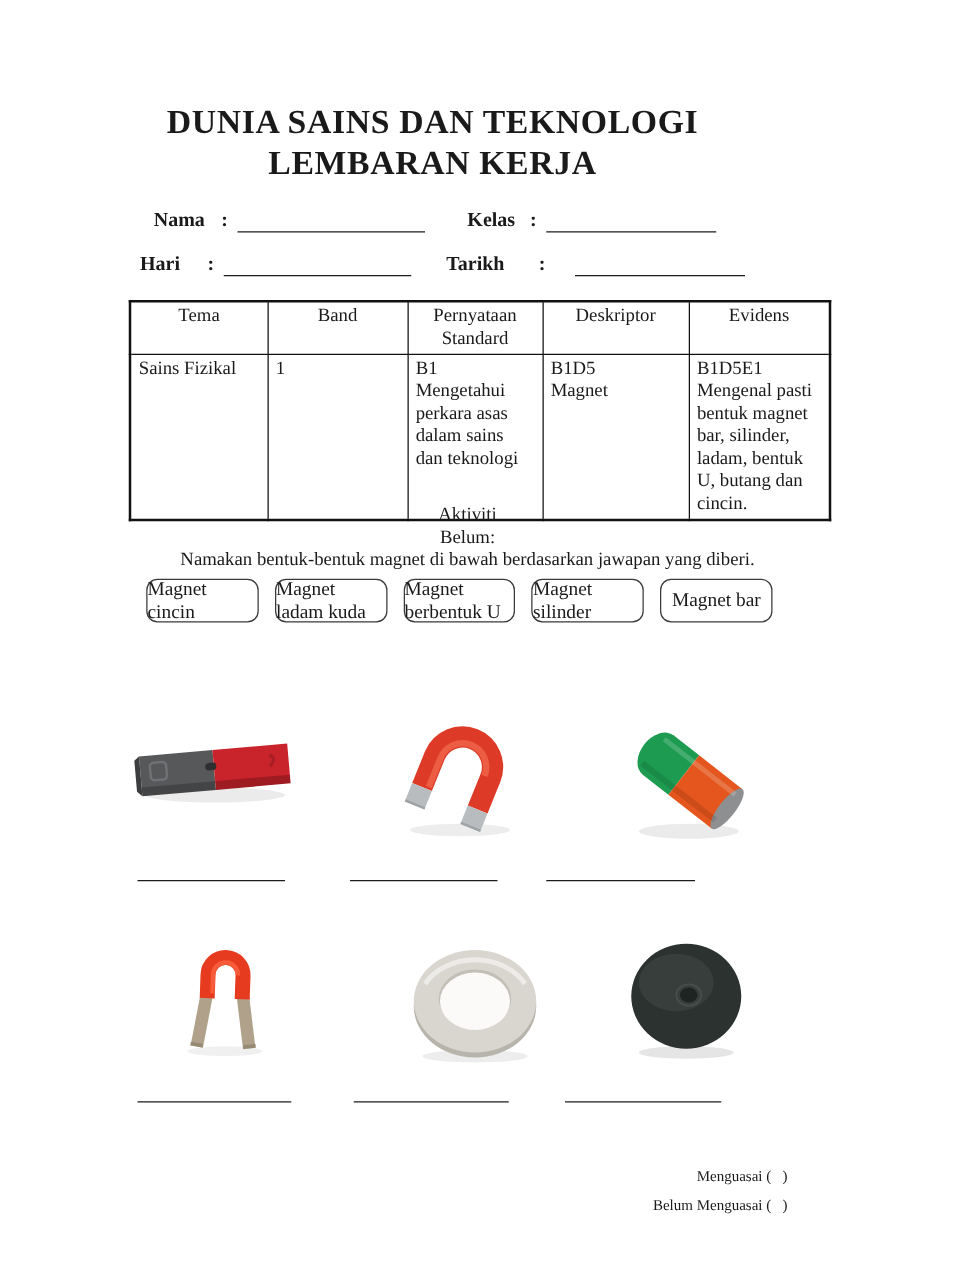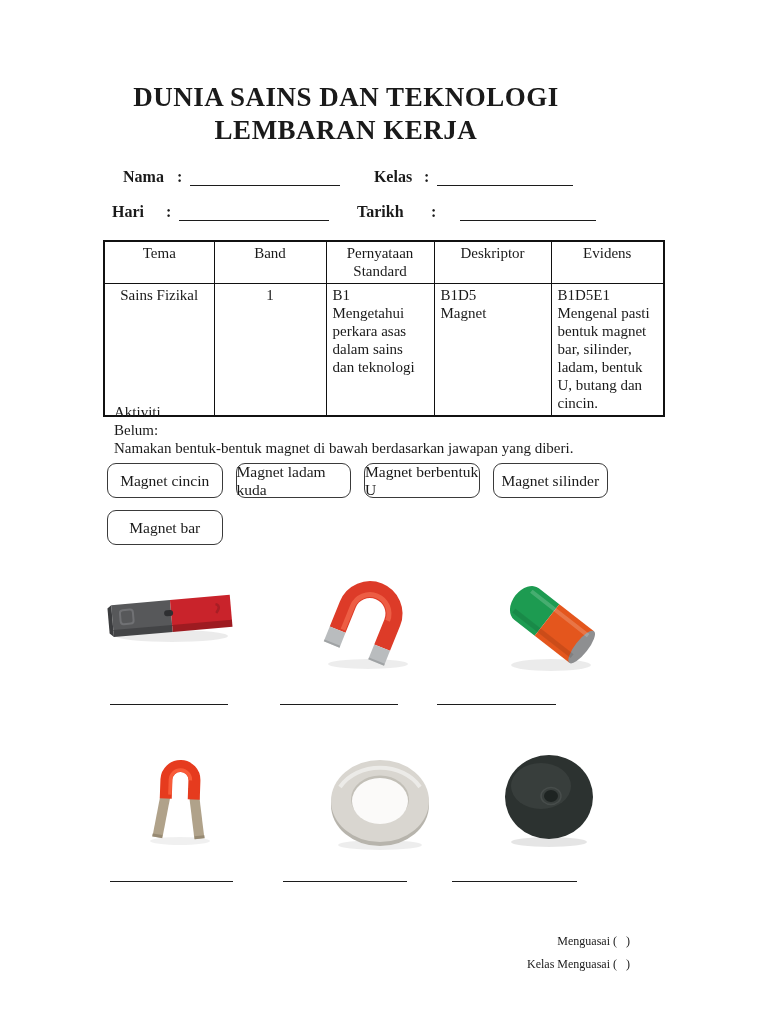--- a/index.html
+++ b/index.html
@@ -20,28 +20,28 @@
   .f-hari   { left:112px; top:201px; } .f-hari  .flabel { min-width:44px; }
   .f-tarikh { left:357px; top:201px;gap:16px; } .f-tarikh .flabel { min-width:48px; }
   .w150 { width:150px; } .w136 { width:136px; }
   
   table.grid { position:absolute; left:103px; top:240px; border-collapse:collapse;
                table-layout:fixed; width:561px; font-size:15px; }
   table.grid th, table.grid td { border:1.5px solid #111; vertical-align:top; padding:2px 6px 3px 6px; line-height:18px; }
   table.grid { border:2px solid #111; }
   table.grid th { font-weight:normal; text-align:center; height:36px; }
   table.grid td { height:120px; }
-  td.c-center { text-align:center; }
+  td.c-center { text-align:left; }
   .cell-code { display:block; }
   .cell-text { display:block; }
   
-  .activity { position:absolute; left:114px; top:403px; font-size:15px; line-height:18px; width:560px; }
-  
-  .options { position:absolute; left:107px; top:463px; width:501px;
-             display:grid; grid-template-columns:repeat(4,1fr); column-gap:13px; row-gap:12px; }
+  .activity { position:absolute; left:94px; top:403px; font-size:15px; line-height:18px; width:560px;text-align:center; }
+  
+  .options { position:absolute; left:117px; top:463px; width:501px;
+             display:grid; grid-template-columns:repeat(5,1fr); column-gap:13px; row-gap:12px; }
   .option { border:1.6px solid #3a3a3a; border-radius:9px; height:33px; background:#fff;
             display:flex; align-items:center; justify-content:center; font-size:15.5px; }
   
   .fig { position:absolute; }
   
   .answer { position:absolute; border-top:1.6px solid #1c1c1c; height:0; }
   
   .footer { position:absolute; left:330px; top:930px; width:300px; text-align:right;
             font-size:12px; line-height:23px; }
 </style>
@@ -206,16 +206,16 @@
       <ellipse cx="54" cy="46" rx="10" ry="8.5" fill="none" stroke="#ffffff" stroke-width="1.5" opacity="0.08"></ellipse>
     </svg>
   </div>
 
   <div class="answer" style="left:110px; top:881px; width:123px;"></div>
   <div class="answer" style="left:283px; top:881px; width:124px;"></div>
   <div class="answer" style="left:452px; top:881px; width:125px;"></div>
 
   <div class="footer">
     <div><span>Menguasai</span> <span>(&nbsp;&nbsp;&nbsp;)</span></div>
-    <div><span>Kelas Menguasai</span> <span>(&nbsp;&nbsp;&nbsp;)</span></div>
+    <div><span>Belum Menguasai</span> <span>(&nbsp;&nbsp;&nbsp;)</span></div>
   </div>
 
 </div>
 
 </body></html>

